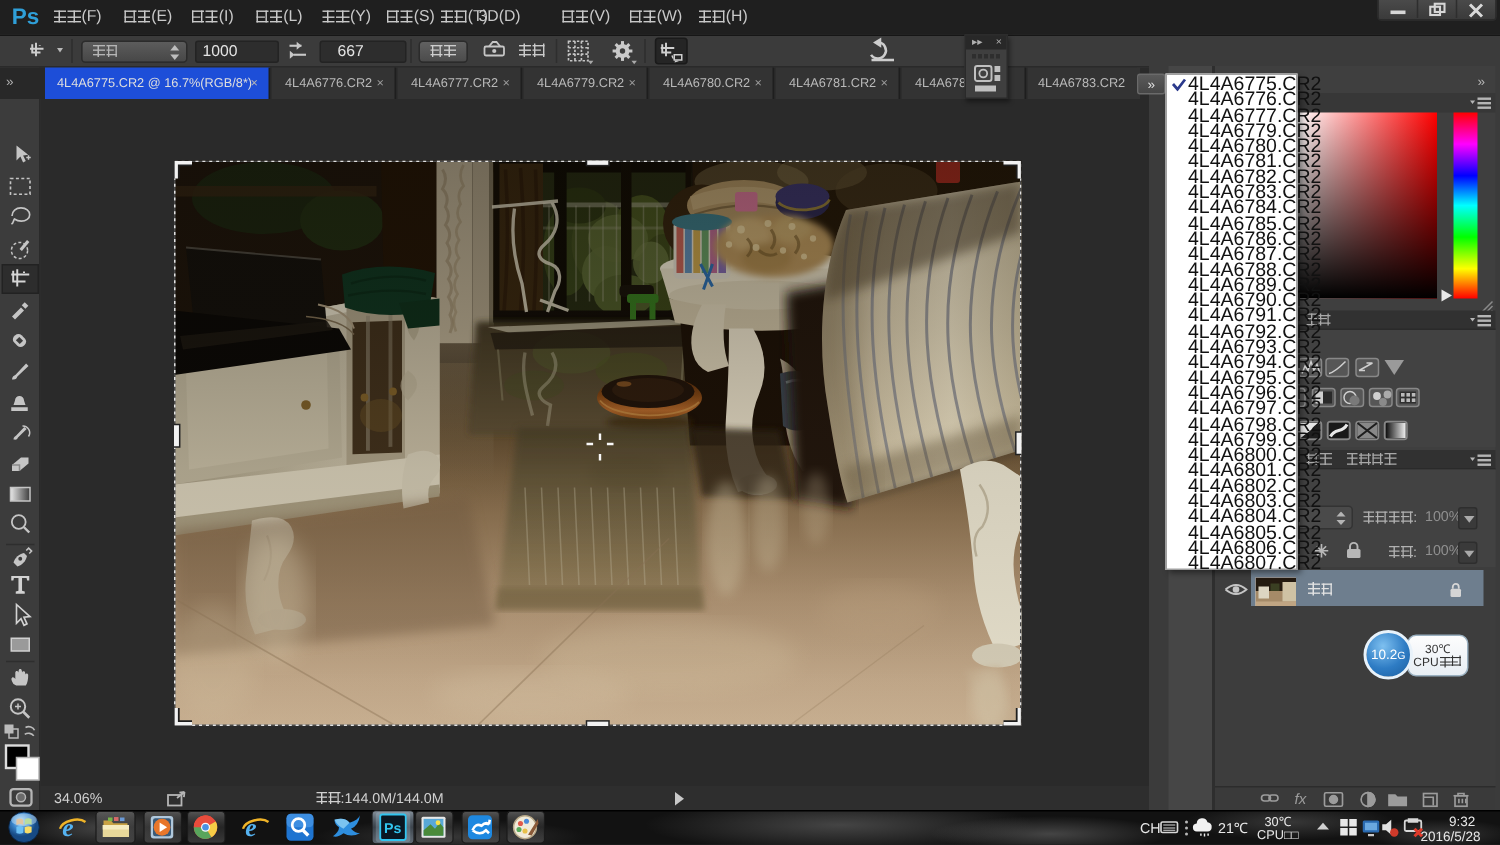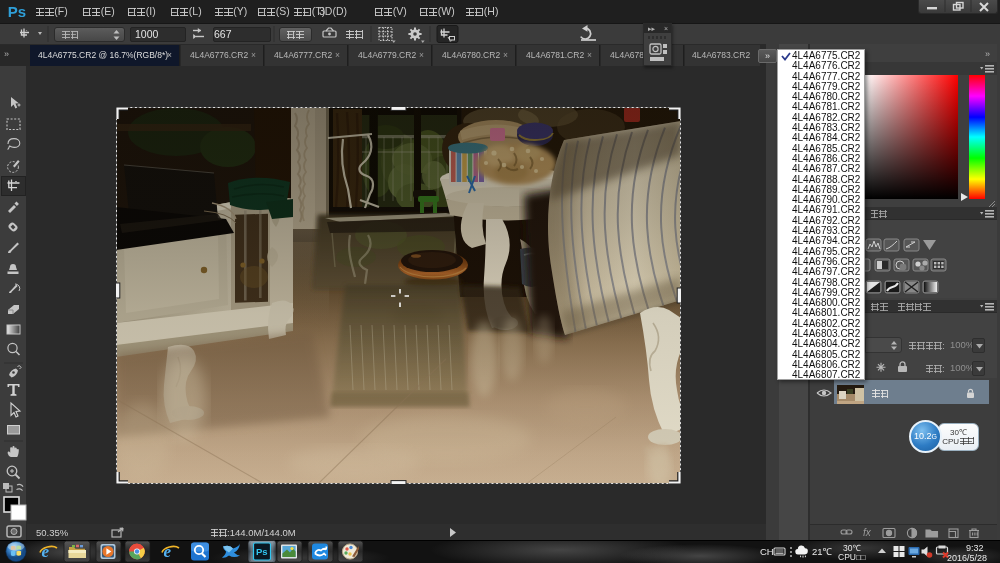--- a/index.html
+++ b/index.html
@@ -112,28 +112,28 @@
  </svg>
 
  <div class="ab" style="left:54px;top:3px;width:71px;height:15px;background:linear-gradient(#5c5c5c,#474747);border:1px solid #2b2b2b;border-radius:3px;color:#b5b5b5;font-size:10px;line-height:14px">
    <span style="margin-left:6px"><span class="z"></span><span class="zs"></span></span>
    <svg class="ab" style="right:3px;top:2px" width="9" height="11">
         <path d="M4.5 0 l3 3.6 h-6 z" fill="#bdbdbd"></path>
         <path d="M4.5 10 l3 -3.6 h-6 z" fill="#bdbdbd"></path>
       </svg>
  </div>
  <div class="ab" style="left:130px;top:3px;width:56px;height:15px;background:#2d2d2d;border:1px solid #232323;border-radius:2px;color:#e3e3e3;font-size:10.5px;line-height:13px;padding-left:4px">1000</div>
- <div class="ab" style="left:213px;top:3px;width:58px;height:15px;background:#2d2d2d;border:1px solid #232323;border-radius:2px;color:#e3e3e3;font-size:10.5px;line-height:13px;padding-left:0">667</div>
+ <div class="ab" style="left:213px;top:3px;width:58px;height:15px;background:#2d2d2d;border:1px solid #232323;border-radius:2px;color:#e3e3e3;font-size:10.5px;line-height:13px;padding-left:11px">667</div>
  <div class="ab" style="left:279px;top:3px;width:33px;height:15px;background:linear-gradient(#616161,#4b4b4b);border:1px solid #2b2b2b;border-radius:3px;color:#cdcdcd;font-size:10px;line-height:14px;text-align:center"><span class="zs"></span><span class="z"></span></div>
  <div class="ab" style="left:345px;top:4px;color:#cbcbcb;font-size:10.5px"><span class="z"></span><span class="zs"></span></div>
 </div>
 
 <div class="ab" id="tabbar" style="left:0;top:45px;width:766px;height:21px;background:transparent;font-size:8.5px;z-index:5">
     <div class="ab" style="left:0;top:0;width:758px;height:21px;background:#282828"></div>
- <div class="ab" style="left:30px;top:0;width:150px;height:21px;background:#0f172a;border-right:1px solid #1e1e1e;color:#dedede;line-height:21px;white-space:nowrap"><span style="margin-left:8px">4L4A6775.CR2 @ 16.7%(RGB/8*)</span><span class="ab" style="right:7px;top:0;color:#b5b5b5">×</span></div>
+ <div class="ab" style="left:30px;top:0;width:150px;height:21px;background:#1d4ed8;border-right:1px solid #1e1e1e;color:#dedede;line-height:21px;white-space:nowrap"><span style="margin-left:8px">4L4A6775.CR2 @ 16.7%(RGB/8*)</span><span class="ab" style="right:7px;top:0;color:#b5b5b5">×</span></div>
  <div class="ab" style="left:181px;top:0;width:83px;height:21px;background:#333333;border-right:1px solid #1e1e1e;color:#b9b9b9;line-height:21px;white-space:nowrap"><span style="margin-left:9px">4L4A6776.CR2</span><span class="ab" style="right:7px;top:0;color:#9a9a9a">×</span></div>
  <div class="ab" style="left:265px;top:0;width:83px;height:21px;background:#333333;border-right:1px solid #1e1e1e;color:#b9b9b9;line-height:21px;white-space:nowrap"><span style="margin-left:9px">4L4A6777.CR2</span><span class="ab" style="right:7px;top:0;color:#9a9a9a">×</span></div>
  <div class="ab" style="left:349px;top:0;width:83px;height:21px;background:#333333;border-right:1px solid #1e1e1e;color:#b9b9b9;line-height:21px;white-space:nowrap"><span style="margin-left:9px">4L4A6779.CR2</span><span class="ab" style="right:7px;top:0;color:#9a9a9a">×</span></div>
  <div class="ab" style="left:433px;top:0;width:83px;height:21px;background:#333333;border-right:1px solid #1e1e1e;color:#b9b9b9;line-height:21px;white-space:nowrap"><span style="margin-left:9px">4L4A6780.CR2</span><span class="ab" style="right:7px;top:0;color:#9a9a9a">×</span></div>
  <div class="ab" style="left:517px;top:0;width:83px;height:21px;background:#333333;border-right:1px solid #1e1e1e;color:#b9b9b9;line-height:21px;white-space:nowrap"><span style="margin-left:9px">4L4A6781.CR2</span><span class="ab" style="right:7px;top:0;color:#9a9a9a">×</span></div>
  <div class="ab" style="left:601px;top:0;width:83px;height:21px;background:#333333;border-right:1px solid #1e1e1e;color:#b9b9b9;line-height:21px;white-space:nowrap"><span style="margin-left:9px">4L4A6782.CR2</span></div>
  <div class="ab" style="left:685px;top:0;width:75px;height:21px;background:#333333;color:#b9b9b9;line-height:21px;white-space:nowrap"><span style="margin-left:7px">4L4A6783.CR2</span></div>
  <div class="ab" style="left:758px;top:4px;width:19px;height:14px;background:linear-gradient(#5a5a5a,#464646);border:1px solid #6a6a6a;border-radius:2px;color:#e0e0e0;font-size:9px;line-height:13px;text-align:center">»</div>
  <div class="ab" style="left:4px;top:4px;color:#b0b0b0;font-size:9px">»</div>
 </div>
@@ -525,21 +525,21 @@
 <rect x="-0.8" y="176" width="4.6" height="15" fill="#f2f2f2" stroke="#222" stroke-width="1"></rect>
 <rect x="561.2" y="181" width="4.6" height="15" fill="#f2f2f2" stroke="#222" stroke-width="1"></rect>
 </g>
 <g stroke="#f8f8f8" stroke-width="1.6" fill="none">
 <path d="M284 182 v4.4 M284 195.6 v4.4 M275 189 h4.4 M288.6 189 h4.4"></path>
 </g>
 </svg>
 </div>
 
 <div class="ab" id="statusbar" style="left:27px;top:524px;width:739px;height:16px;background:#2e2e2e;color:#d0d0d0;font-size:9.5px">
- <span class="ab" style="left:9px;top:3px">50.35%</span>
+ <span class="ab" style="left:9px;top:3px">34.06%</span>
  <svg class="ab" style="left:84px;top:3px" width="18" height="11">
       <rect x="1" y="3" width="9" height="7" fill="none" stroke="#b5b5b5" stroke-width="1.2"></rect>
       <path d="M7 5 l5-4 m0 0 l-3.4 .4 m3.4-.4 l-.4 3.4" stroke="#b5b5b5" stroke-width="1.2" fill="none"></path>
     </svg>
  <span class="ab" style="left:183px;top:3px;font-size:9.5px"><span class="z"></span><span class="zs"></span>:144.0M/144.0M</span>
  <svg class="ab" style="left:421px;top:3px" width="10" height="11">
       <path d="M2 1 l6 4.5 l-6 4.5 z" fill="#c8c8c8"></path>
     </svg>
 </div>
 
@@ -895,21 +895,21 @@
  <div class="ab" style="left:4px;top:12px;width:19px;height:3px;background:linear-gradient(90deg,#2e2e2e 60%,transparent 60%);background-size:4px 3px"></div>
  <svg class="ab" style="left:5px;top:18px" width="18" height="20">
   <rect x="1" y="2" width="11" height="10" rx="1.5" fill="none" stroke="#c0c0c0" stroke-width="1.3"></rect>
   <circle cx="6.5" cy="7" r="2.6" fill="none" stroke="#c0c0c0" stroke-width="1.2"></circle>
   <rect x="14" y="2" width="4" height="4" fill="#c0c0c0"></rect>
       <rect x="14" y="8" width="4" height="4" fill="#c0c0c0"></rect>
   <rect x="1" y="15" width="14" height="4" fill="#c0c0c0"></rect>
  </svg>
 </div>
 
-<div class="ab" id="dropdown" style="left:777px;top:49px;width:88px;height:331px;z-index:10;background:#fff;border:1px solid #a0a0a0;box-shadow:2px 2px 4px rgba(0,0,0,.45);font-size:10px;color:#111">
+<div class="ab" id="dropdown" style="left:777px;top:49px;width:88px;height:331px;z-index:10;background:#fff;border:1px solid #a0a0a0;box-shadow:2px 2px 4px rgba(0,0,0,.45);font-size:13px;color:#111">
  <svg class="ab" style="left:3px;top:2px" width="10" height="9">
       <path d="M1 4 l3 3.5 L9 1" stroke="#2b3a8c" stroke-width="1.8" fill="none"></path>
     </svg>
  <div class="ab" style="left:14px;top:1px">
   <div style="height:10.31px;line-height:10.4px;white-space:nowrap">4L4A6775.CR2</div>
   <div style="height:10.31px;line-height:10.4px;white-space:nowrap">4L4A6776.CR2</div>
   <div style="height:10.31px;line-height:10.4px;white-space:nowrap">4L4A6777.CR2</div>
   <div style="height:10.31px;line-height:10.4px;white-space:nowrap">4L4A6779.CR2</div>
   <div style="height:10.31px;line-height:10.4px;white-space:nowrap">4L4A6780.CR2</div>
   <div style="height:10.31px;line-height:10.4px;white-space:nowrap">4L4A6781.CR2</div>

